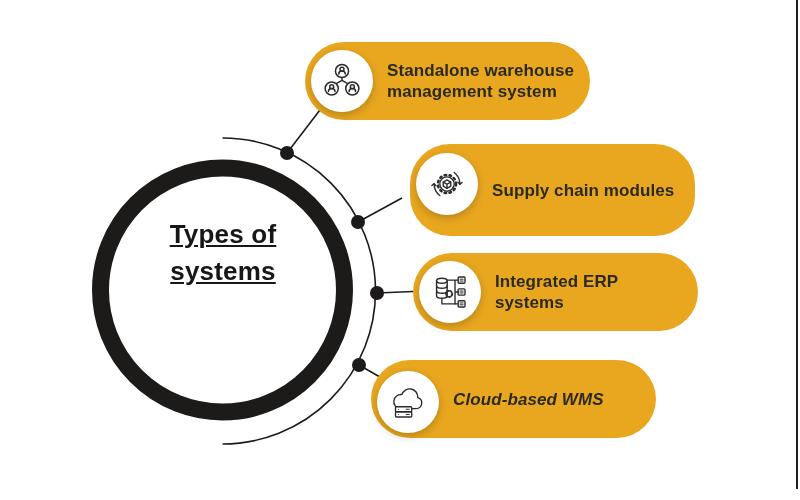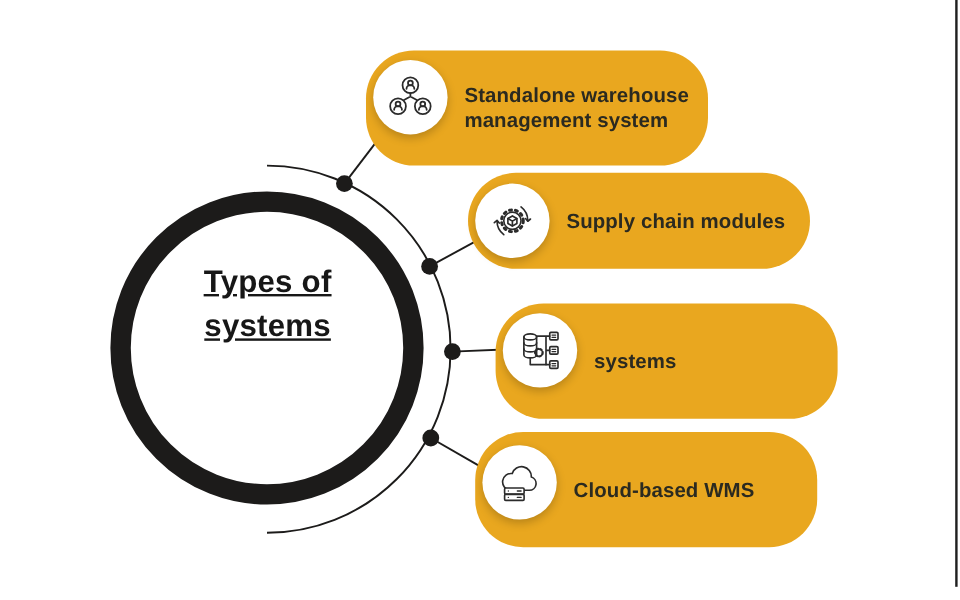--- a/index.html
+++ b/index.html
@@ -13,43 +13,43 @@
   .ring       { fill:var(--circle-fill); }
 
   .title {
     position:absolute; left:110px; top:216px; width:226px; z-index:3;
     text-align:center; font-size:26px; line-height:37px; font-weight:bold;
     color:var(--title-text); letter-spacing:.2px;text-decoration:underline;
   }
   .title span { display:block; }
 
   .pill {
-    position:absolute; width:285px; height:96px; z-index:2;
+    position:absolute; width:285px; height:78px; z-index:2;
     background:var(--pill-fill); border-radius:40px;
     display:flex; align-items:center;
   }
   .badge {
     position:absolute; left:6px; top:8px; width:62px; height:62px;
     background:#ffffff; border-radius:50%;
     box-shadow:0 3px 8px rgba(0,0,0,.22);
     display:flex; align-items:center; justify-content:center;
     color:var(--icon-stroke);
   }
   .badge svg { width:40px; height:40px; display:block; }
   .pill-label {
     margin-left:82px; font-weight:bold; font-size:17px; line-height:21px;
     color:var(--pill-text); letter-spacing:.1px;
   }
   .pill-label span { display:block; }
 
   #pill-1 { left:305px; top:42px; }
-  #pill-2 { left:390px; top:144px; height:80px; }
+  #pill-2 { left:410px; top:144px; height:92px; }
   #pill-2 .badge { top:9px; }
   #pill-3 { left:413px; top:253px; }
-  #pill-4 { left:396px; top:360px; }
+  #pill-4 { left:371px; top:360px;font-style:italic; }
   #pill-4 .badge { top:11px; }
 
   .edge-line {
     position:absolute; left:796px; top:0; width:2px; height:489px;
     background:var(--edge-line); z-index:4;
   }
 </style>
 </head>
 <body>
 
@@ -123,20 +123,21 @@
         <path d="M10.5 22 a8.5 4 0 0 0 17 0"></path>
         <path d="M10.5 30 a8.5 4 0 0 0 17 0"></path>
         <circle cx="30.5" cy="35" r="5" stroke-dasharray="2.4 2.5" stroke-width="3"></circle>
         <rect x="45" y="8" width="11" height="10" rx="1.5"></rect>
         <rect x="45" y="27" width="11" height="10" rx="1.5"></rect>
         <rect x="45" y="46" width="11" height="10" rx="1.5"></rect>
         <path d="M48 11.5 h5 M48 14.5 h5 M48 30.5 h5 M48 33.5 h5 M48 49.5 h5 M48 52.5 h5" stroke-width="1.6"></path>
       </svg>
     </div>
     <div class="pill-label">
+      <span>Integrated ERP</span>
       <span>systems</span>
     </div>
   </div>
 
   <div class="pill" id="pill-4">
     <div class="badge">
       <svg viewBox="0 0 64 64" fill="none" stroke="currentColor" stroke-width="2.2" stroke-linecap="round" stroke-linejoin="round">
         <path d="M19 42.5 H45 a9 9 0 0 0 2.6 -17.6 A13 13 0 0 0 22.2 20.2 A9.5 9.5 0 0 0 19 42.5 z"></path>
         <rect x="12" y="39.5" width="26" height="8" rx="1.5" fill="#ffffff"></rect>
         <rect x="12" y="48" width="26" height="8" rx="1.5" fill="#ffffff"></rect>

